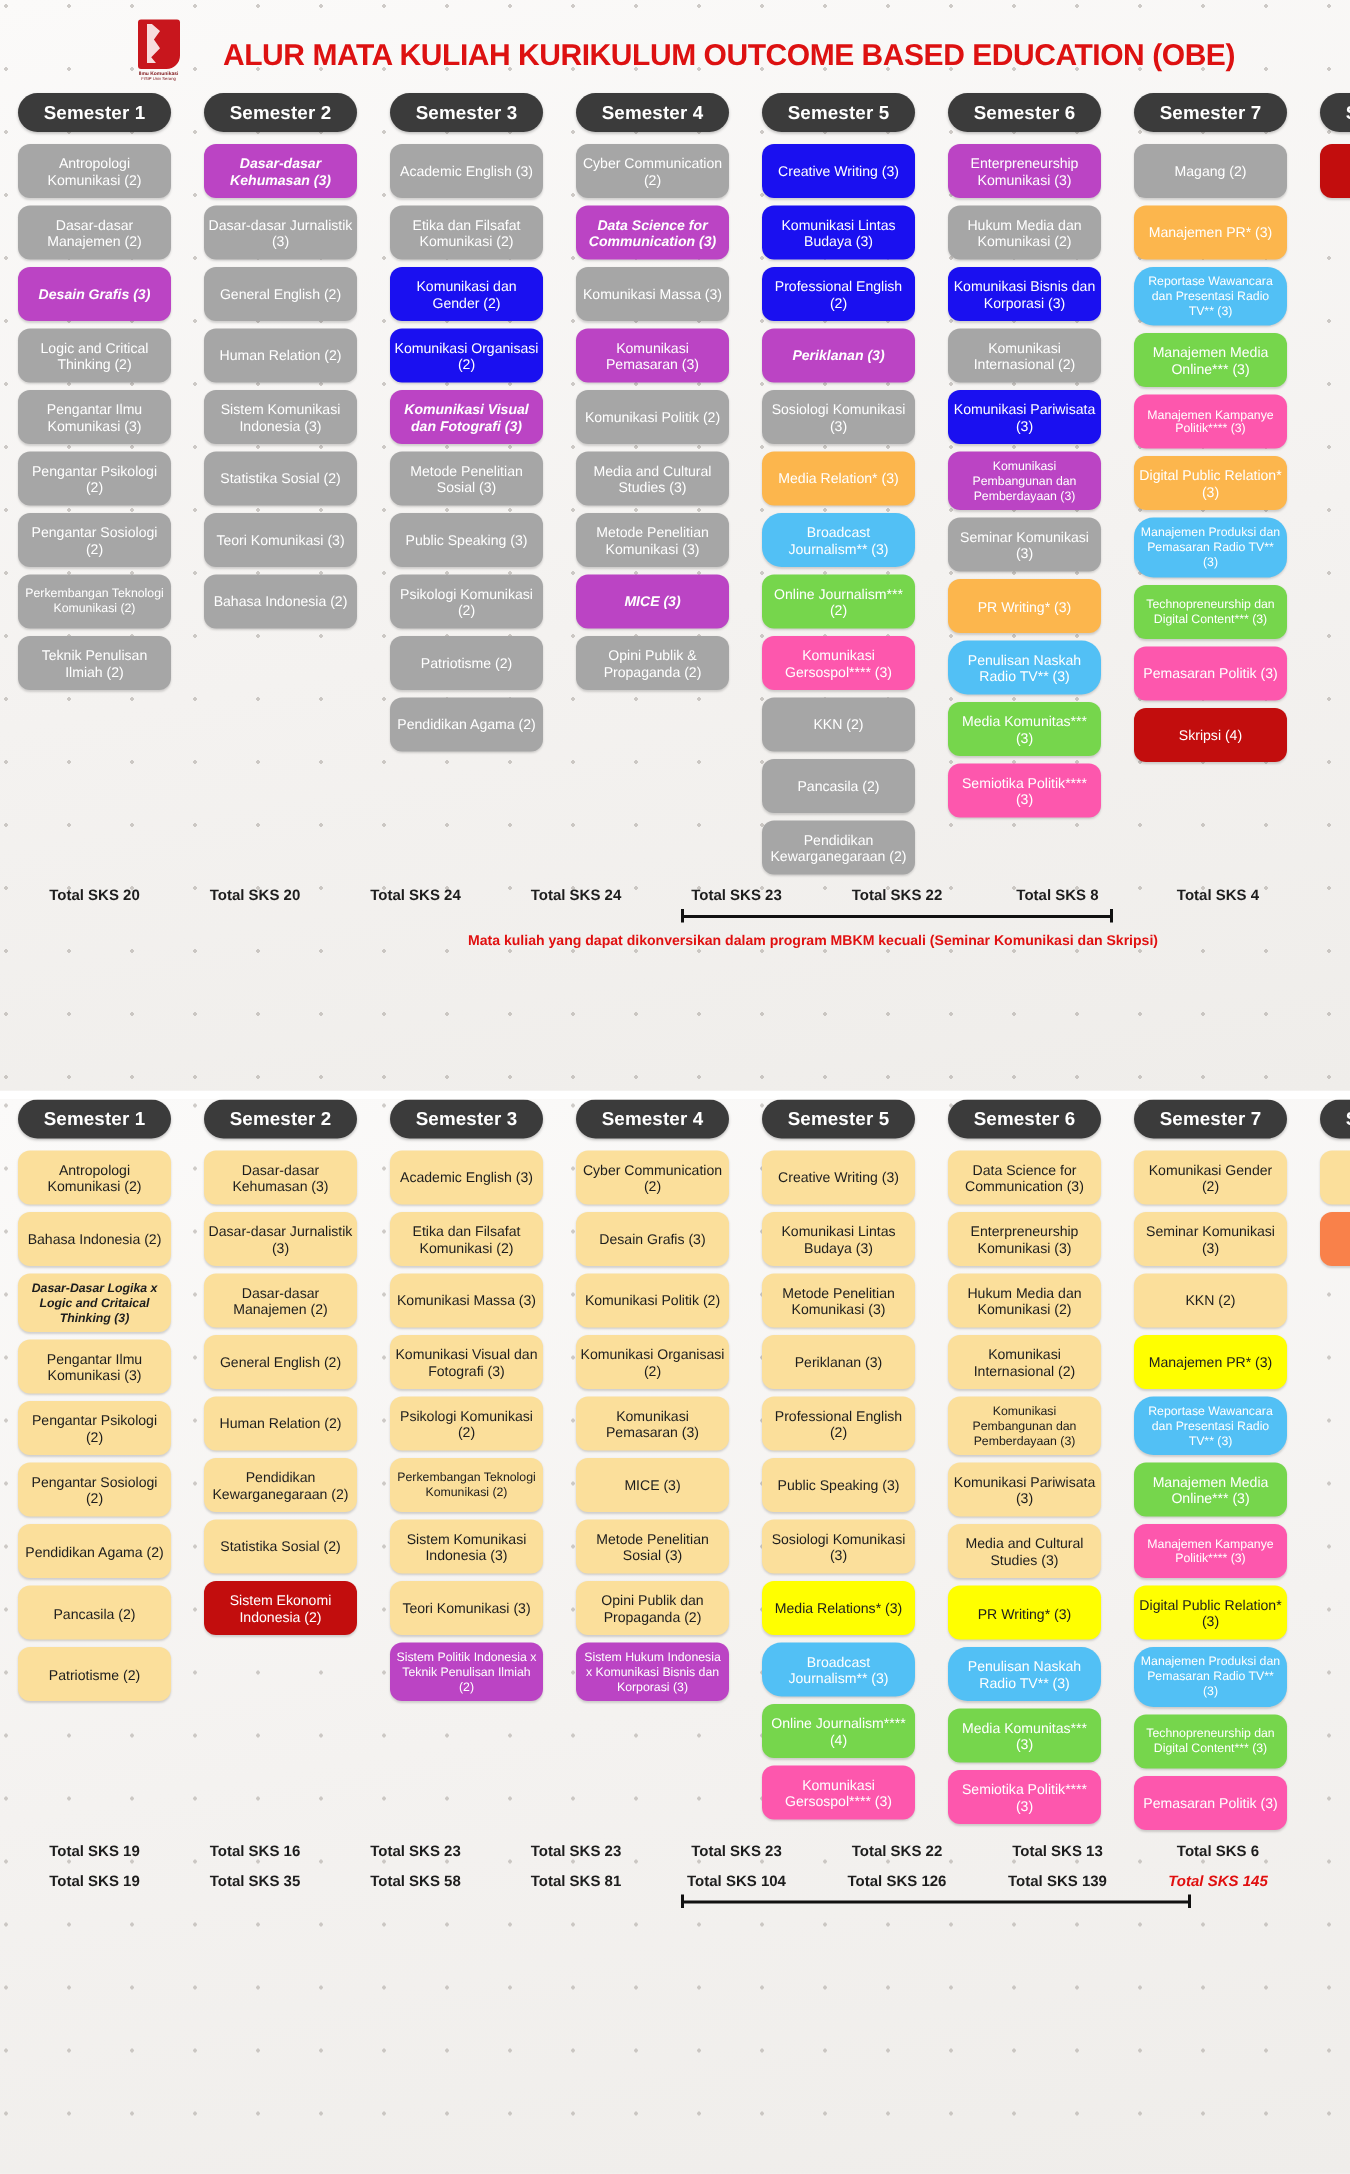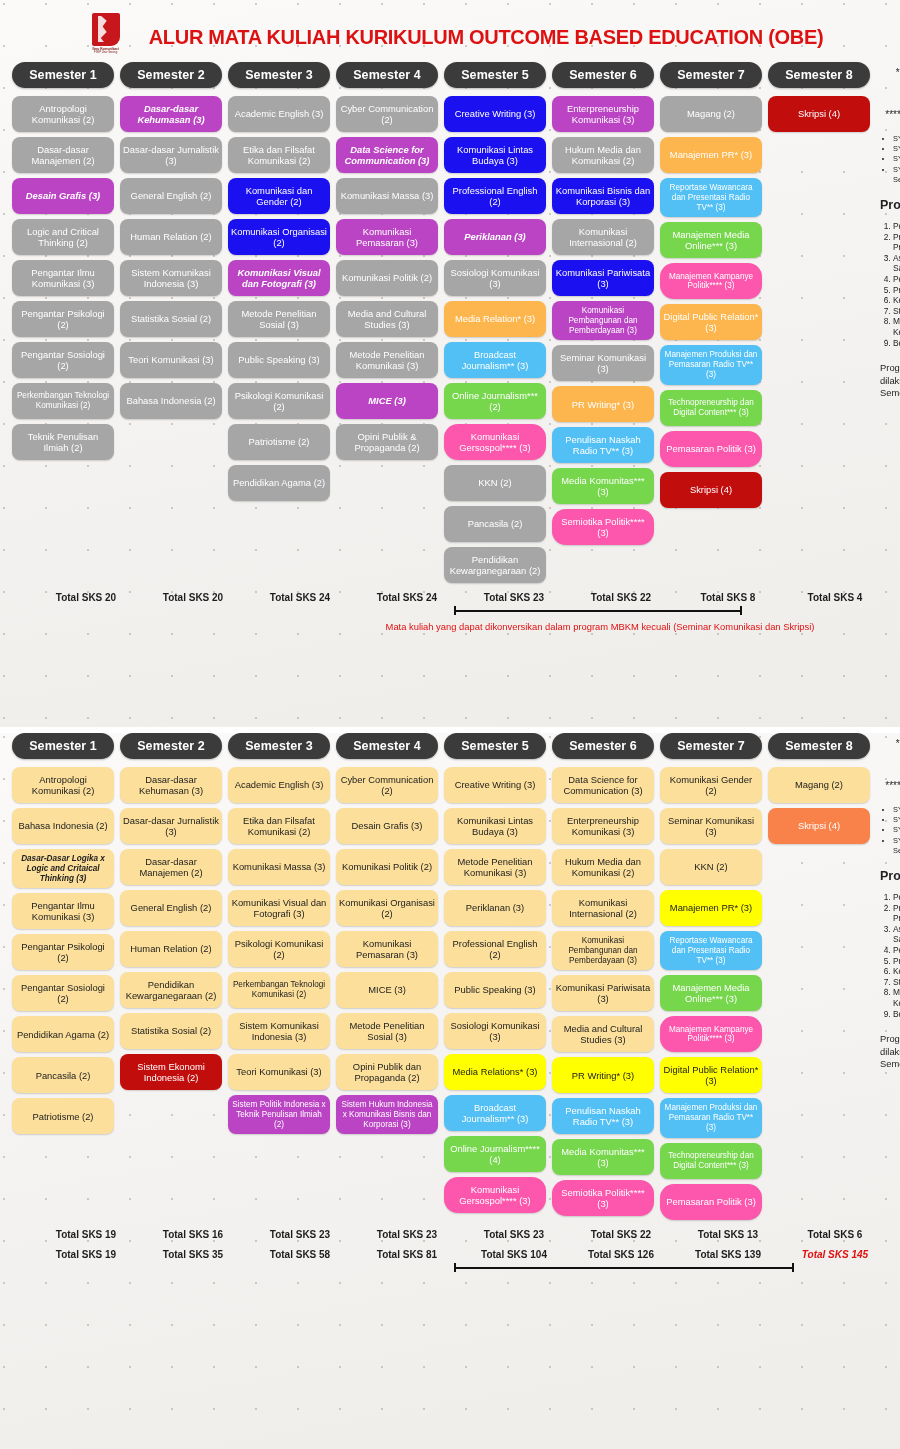--- a/index.html
+++ b/index.html
@@ -43,21 +43,21 @@
   }
   .logo .lg1 { font-size: 3.3px; margin-top: 1.5px; font-weight: bold; }
   .logo .lg2 { font-size: 2.8px; }
   .main-title {
     color: #d11; font-size: 20px; font-weight: bold;
     letter-spacing: -0.3px; white-space: nowrap;
     font-family: "Liberation Sans", sans-serif;
   }
 
   
-  .grid { display: flex; padding: 0 12px; gap: 6px; }
+  .grid { display: flex; padding: 0 12px; gap: 22px; }
   .col { width: 102px; flex: 0 0 102px; display: flex; flex-direction: column; gap: 5px; }
   .col.wide { width: 116px; flex: 0 0 116px; }
 
   .sem-head {
     background: #3b3b3b; color: #fff; border-radius: 13px;
     height: 26px; line-height: 26px; text-align: center;
     font-size: 12.5px; font-weight: bold; letter-spacing: .1px;
     box-shadow: 0 1px 2px rgba(0,0,0,.25);
     margin-bottom: 3px;
   }
@@ -69,55 +69,55 @@
     box-shadow: 0 1px 1.5px rgba(0,0,0,.16);
     word-break: break-word;
   }
   .box.sm { font-size: 8.2px; line-height: 9.8px; }
   .box.it { font-style: italic; font-weight: bold; }
 
   .c-gray   { background: #a6a6a6; }
   .c-purple { background: #bb44c4; }
   .c-blue   { background: #1a10f0; }
   .c-orange { background: #fcb64d; }
-  .c-cyan   { background: #52c0f5; }
+  .c-cyan   { background: #52c0f5; border-radius: 13px; }
   .c-green  { background: #76d64c; }
-  .c-pink   { background: #fd57ad; border-radius: 14px; }
+  .c-pink   { background: #fd57ad; }
   .c-red    { background: #c20d0d; }
   .c-cream  { background: #fbdf9b; color: #1d1d1d; }
   .c-yellow { background: #ffff00; color: #1d1d1d; }
   .c-salmon { background: #f9814a; }
   .c-darkred{ background: #c20d0d; }
 
   
   .legend { padding: 4px 2px 0 4px; color: #1f1f1f; }
   .legend .stars { text-align: center; font-size: 10px; line-height: 14px; margin-bottom: 7px; }
   .legend ul.syarat { list-style: disc; padding-left: 13px; margin-bottom: 8px; }
   .legend ul.syarat li { font-size: 7.4px; line-height: 10.2px; }
   .legend .mbkm-title { font-size: 12.5px; font-weight: bold; margin-bottom: 4px; }
   .legend ol.mbkm { list-style: decimal; padding-left: 13px; }
   .legend ol.mbkm li { font-size: 8.4px; line-height: 10.6px; }
   .legend .foot { font-size: 9.4px; line-height: 12.4px; margin-top: 9px; }
 
   
-  .totals { display: flex; padding: 0 12px; gap: 5px; margin-top: 9px; margin-left: 23px; }
+  .totals { display: flex; padding: 0 12px; gap: 5px; margin-top: 9px; }
   .totals .t {
     width: 102px; flex: 0 0 102px; text-align: center;
     font-size: 10px; font-weight: bold; color: #1d1d1d;
   }
   .totals.cum .t { font-weight: bold; }
   .t.accent { color: #e01010; font-style: italic; }
 
   
   .note-wrap { position: relative; margin-top: 7px; padding: 0 12px; }
   .bracket { position: relative; height: 8px; }
   .bracket .bar { position: absolute; height: 2px; background: #111; }
   .bracket .cap { position: absolute; width: 2px; height: 9px; background: #111; top: -4px; }
   .note {
-    text-align: center; color: #e01010; font-weight: normal;
+    color: #e01010; font-weight: bold;
     font-size: 9.4px; line-height: 12px; margin-top: 3px;
   }
 </style>
 </head>
 <body>
 
 <div class="page">
   <div class="section sec-obe">
     <div class="title-row">
       <div class="logo">

